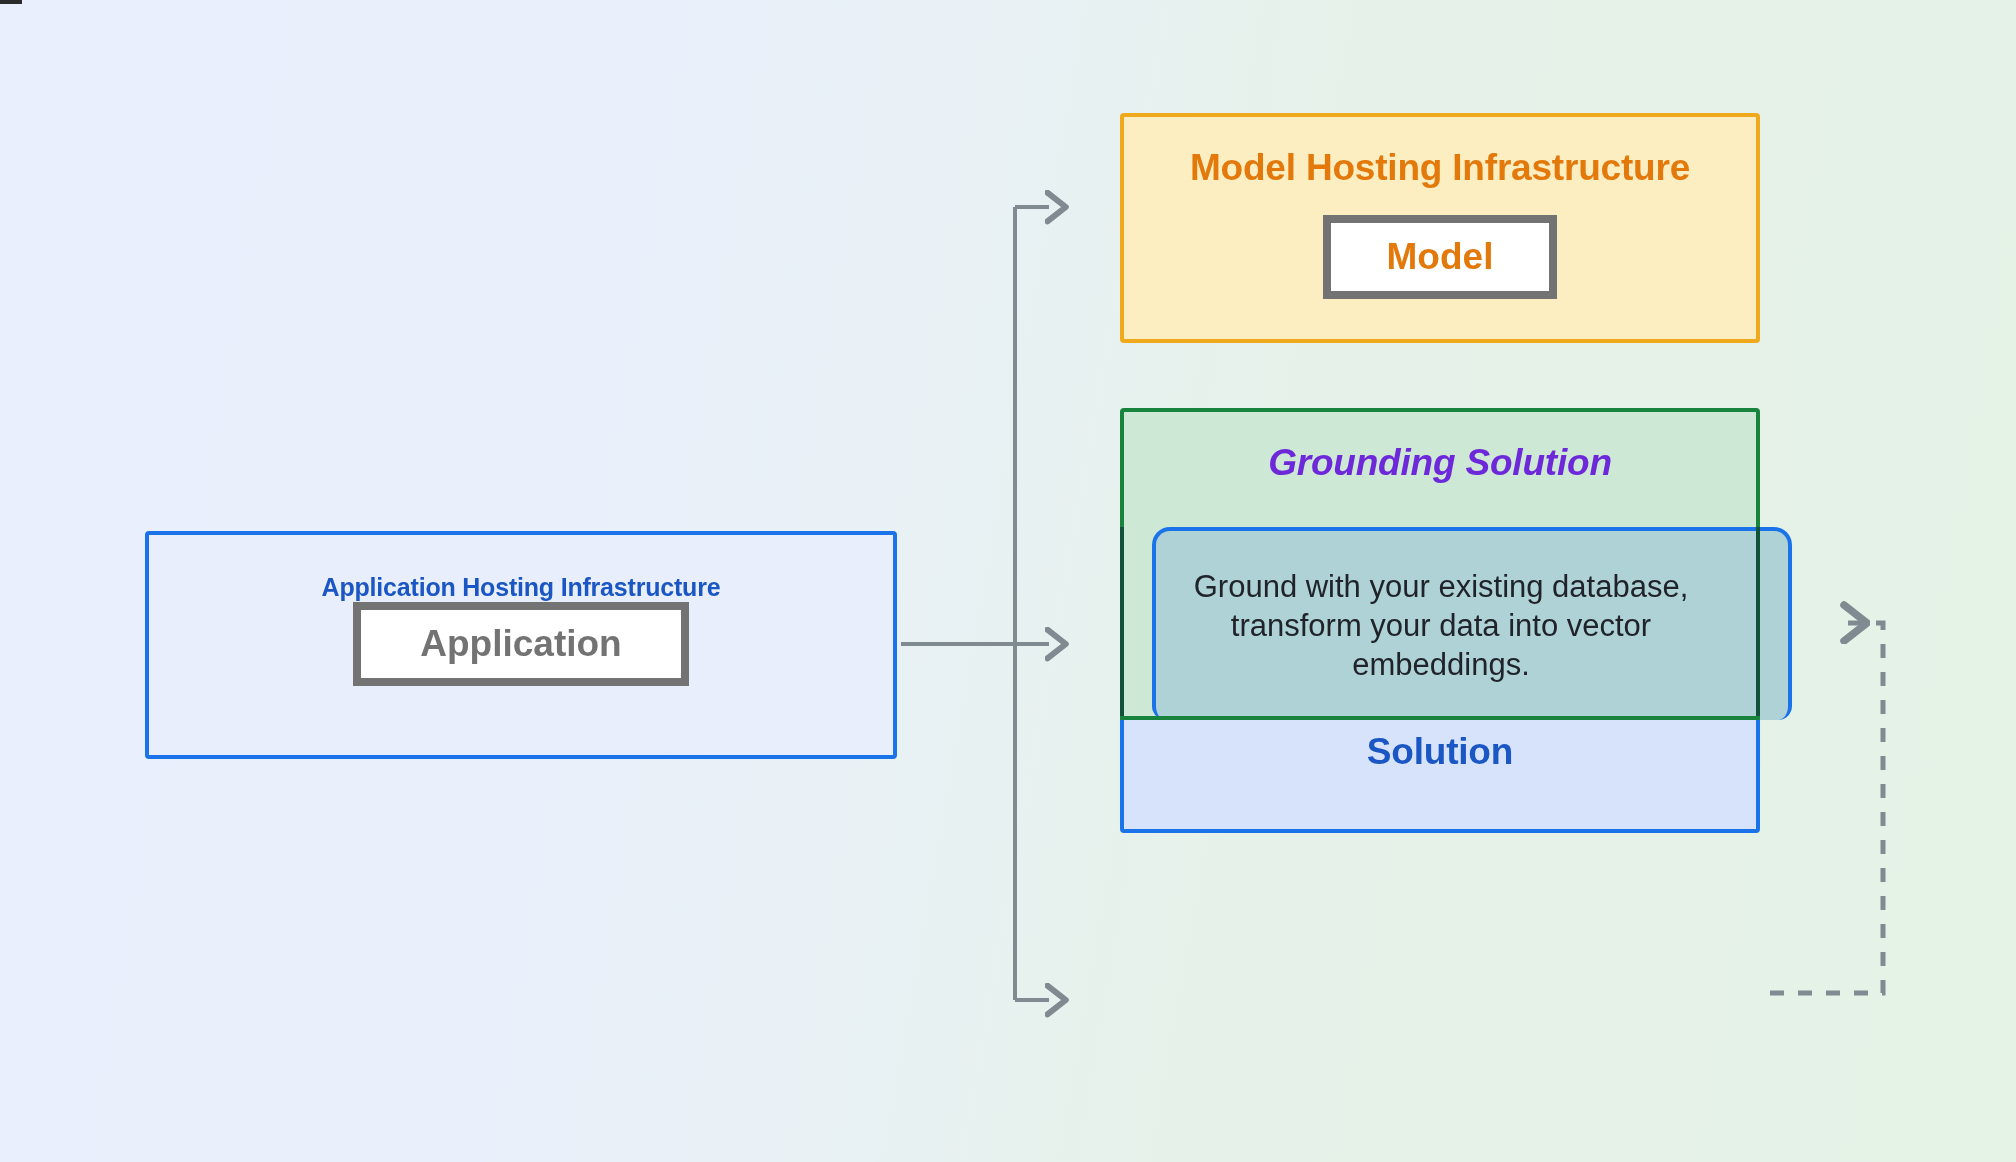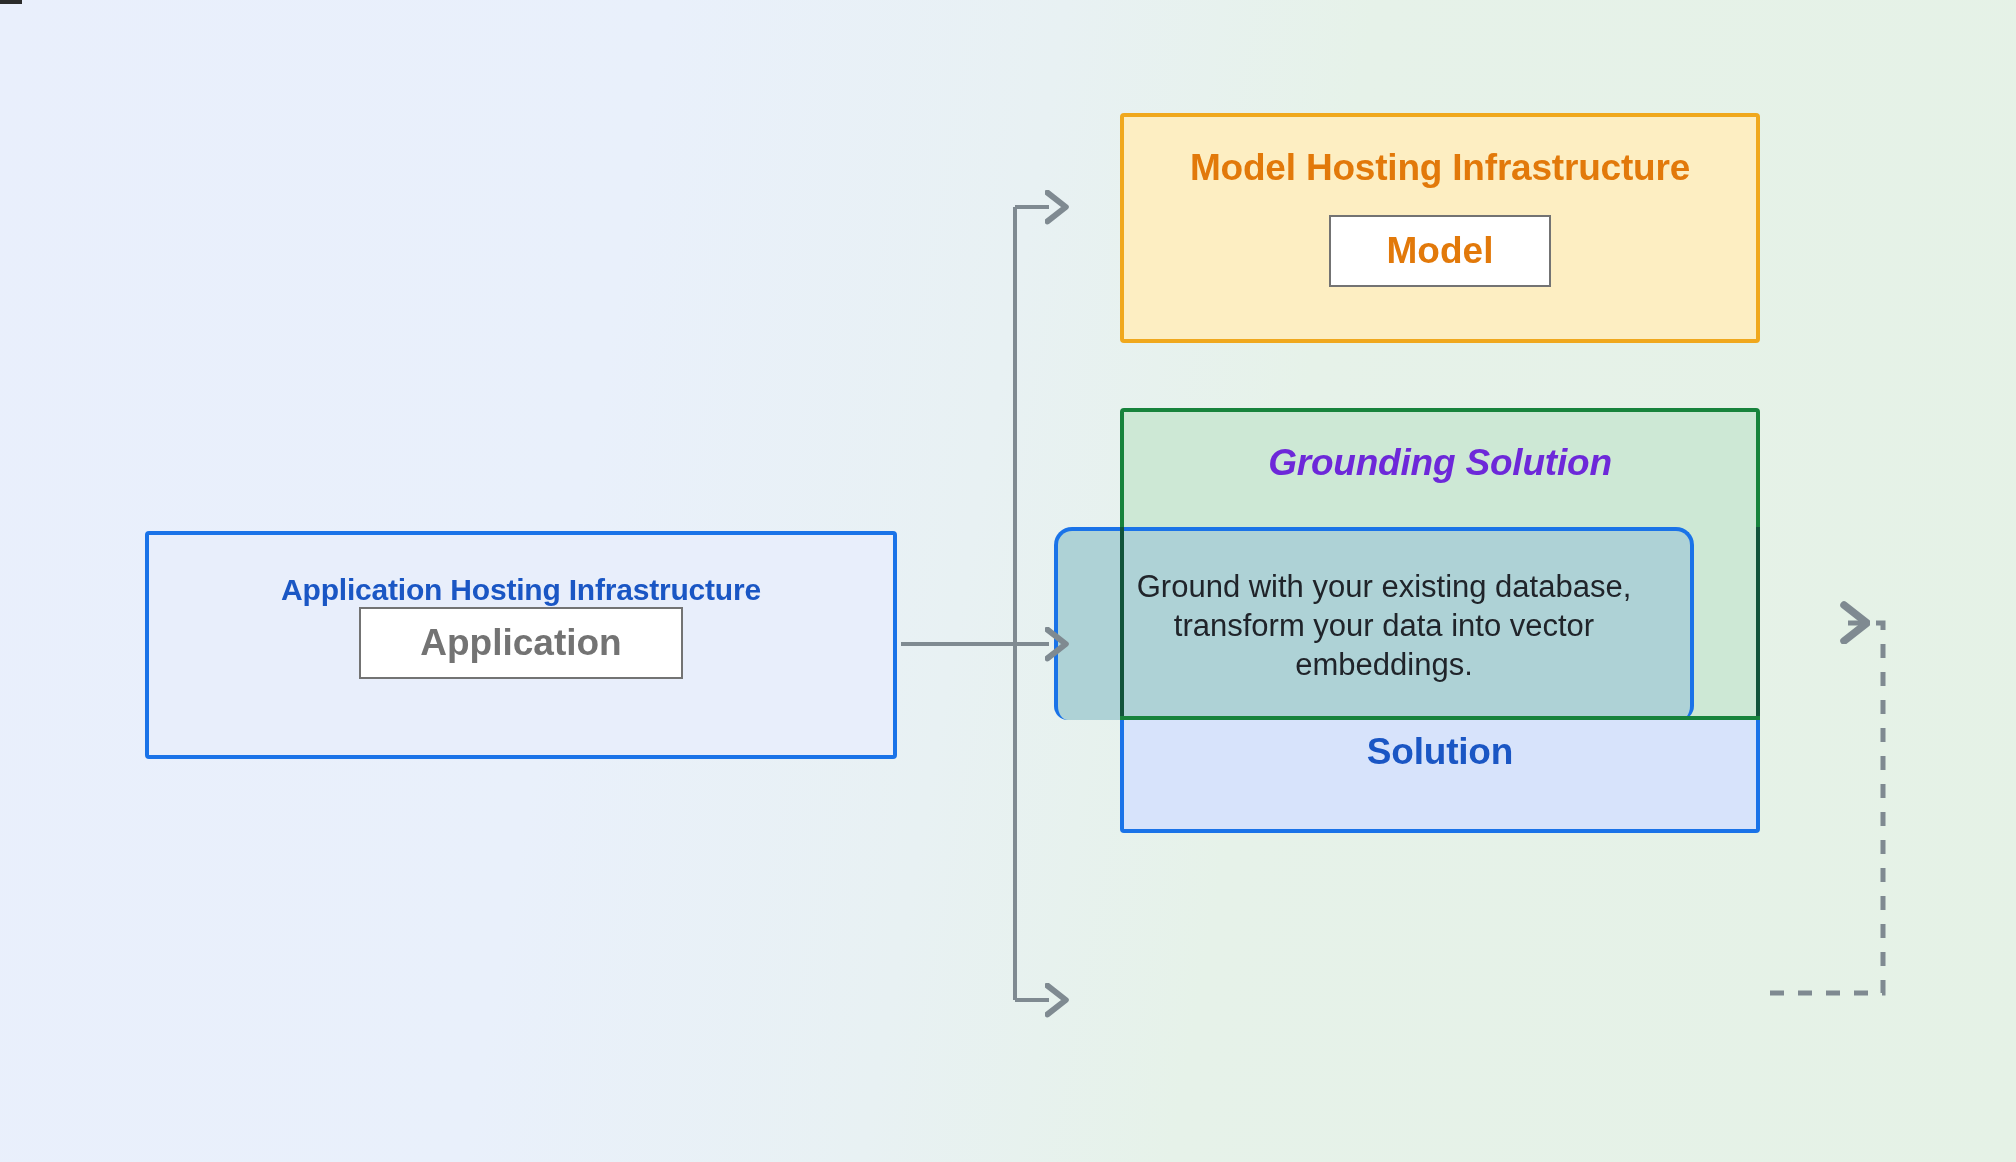--- a/index.html
+++ b/index.html
@@ -44,40 +44,40 @@
   }
 
   .node-title {
     font-weight: bold;
     letter-spacing: -0.2px;
     white-space: nowrap;
   }
 
   .chip {
     background: #ffffff;
-    border: 2px solid #737373;
+    border: 8px solid #737373;
     display: flex;
     align-items: center;
     justify-content: center;
     font-weight: bold;
   }
 
   
   #app-host {
     left: 145px;
     top: 531px;
     width: 752px;
     height: 228px;
     background: #e8eefb;
     border-width: 4px;
     border-color: #1a73e8;
   }
   #app-host .node-title {
     color: #1a56c4;
-    font-size: 30px;
+    font-size: 25px;
     margin-top: 38px;
   }
   #app-host .chip {
     width: 320px;
     height: 68px;
     font-size: 37px;
     color: #737373;
   }
 
   
@@ -135,34 +135,33 @@
   }
   #database .node-title {
     color: #1a56c4;
     font-size: 37px;
     margin-bottom: 56px;
   }
 
   
   #overlap {
     position: absolute;
-    left: 1054px;
+    left: 1152px;
     top: 527px;
     width: 640px;
     height: 193px;
     box-sizing: border-box;
     border-radius: 18px 18px 14px 14px;
     background: #aed2d6;
     border: 4px solid #1a73e8;
     border-bottom: none;
     z-index: 4;
     display: flex;
     align-items: center;
-    justify-content: center;
-    padding-left: 20px;
+    justify-content: flex-start;
   }
   #overlap .overlap-text {
     color: #20242a;
     font-size: 31px;
     line-height: 1.26;
     text-align: center;
     width: 570px;
   }
   
   #overlap-green-bottom {

